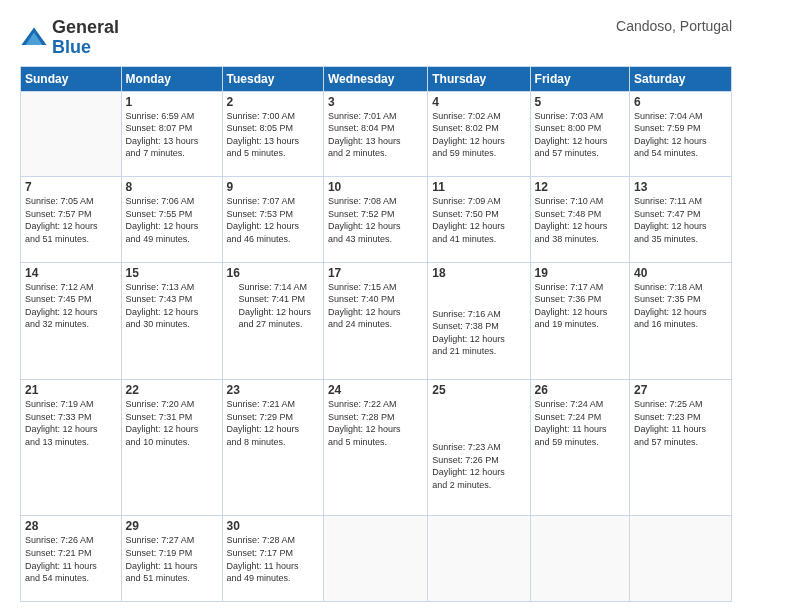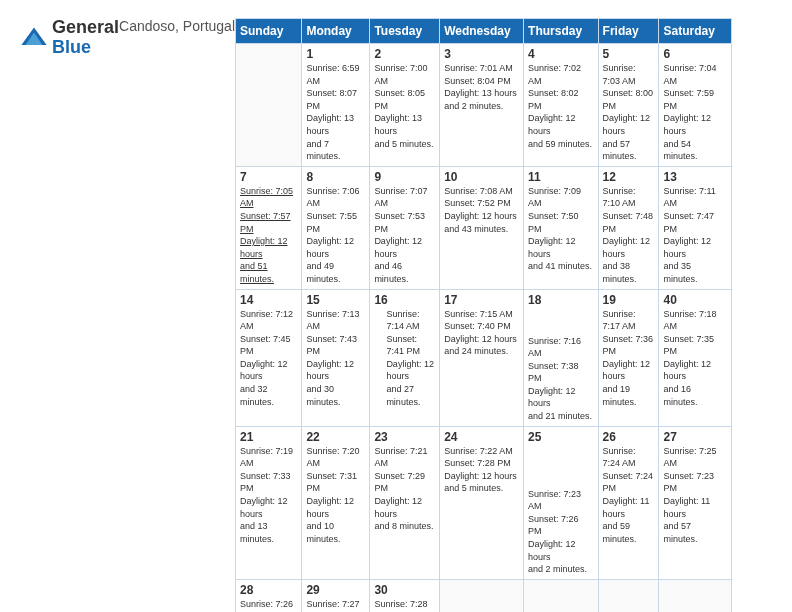--- a/index.html
+++ b/index.html
@@ -8,21 +8,21 @@
       background: #fff;
       width: 792px;
       height: 612px;
       overflow: hidden;
     }
     .page {
       width: 752px;
       height: 612px;
       padding: 18px 20px 10px 20px;
       display: flex;
-      flex-direction: row;
+      flex-direction: column;
     }
     .header {
       display: flex;
       justify-content: space-between;
       align-items: flex-start;
       margin-bottom: 8px;
     }
     .logo {
       display: flex;
       align-items: center;
@@ -174,21 +174,21 @@
             <span class="day-number">6</span>
             <div class="day-info" style="white-space: pre-line;">Sunrise: 7:04 AM
 Sunset: 7:59 PM
 Daylight: 12 hours
 and 54 minutes.</div>
           </td>
         </tr>
         <tr>
           <td>
             <span class="day-number">7</span>
-            <div class="day-info" style="white-space: pre-line; text-decoration: underline;">Sunrise: 7:05 AM
+            <div class="day-info" style="white-space: pre-line;">Sunrise: 7:05 AM
 Sunset: 7:57 PM
 Daylight: 12 hours
 and 51 minutes.</div>
           </td>
           <td>
             <span class="day-number">8</span>
             <div class="day-info" style="white-space: pre-line;">Sunrise: 7:06 AM
 Sunset: 7:55 PM
 Daylight: 12 hours
 and 49 minutes.</div>

